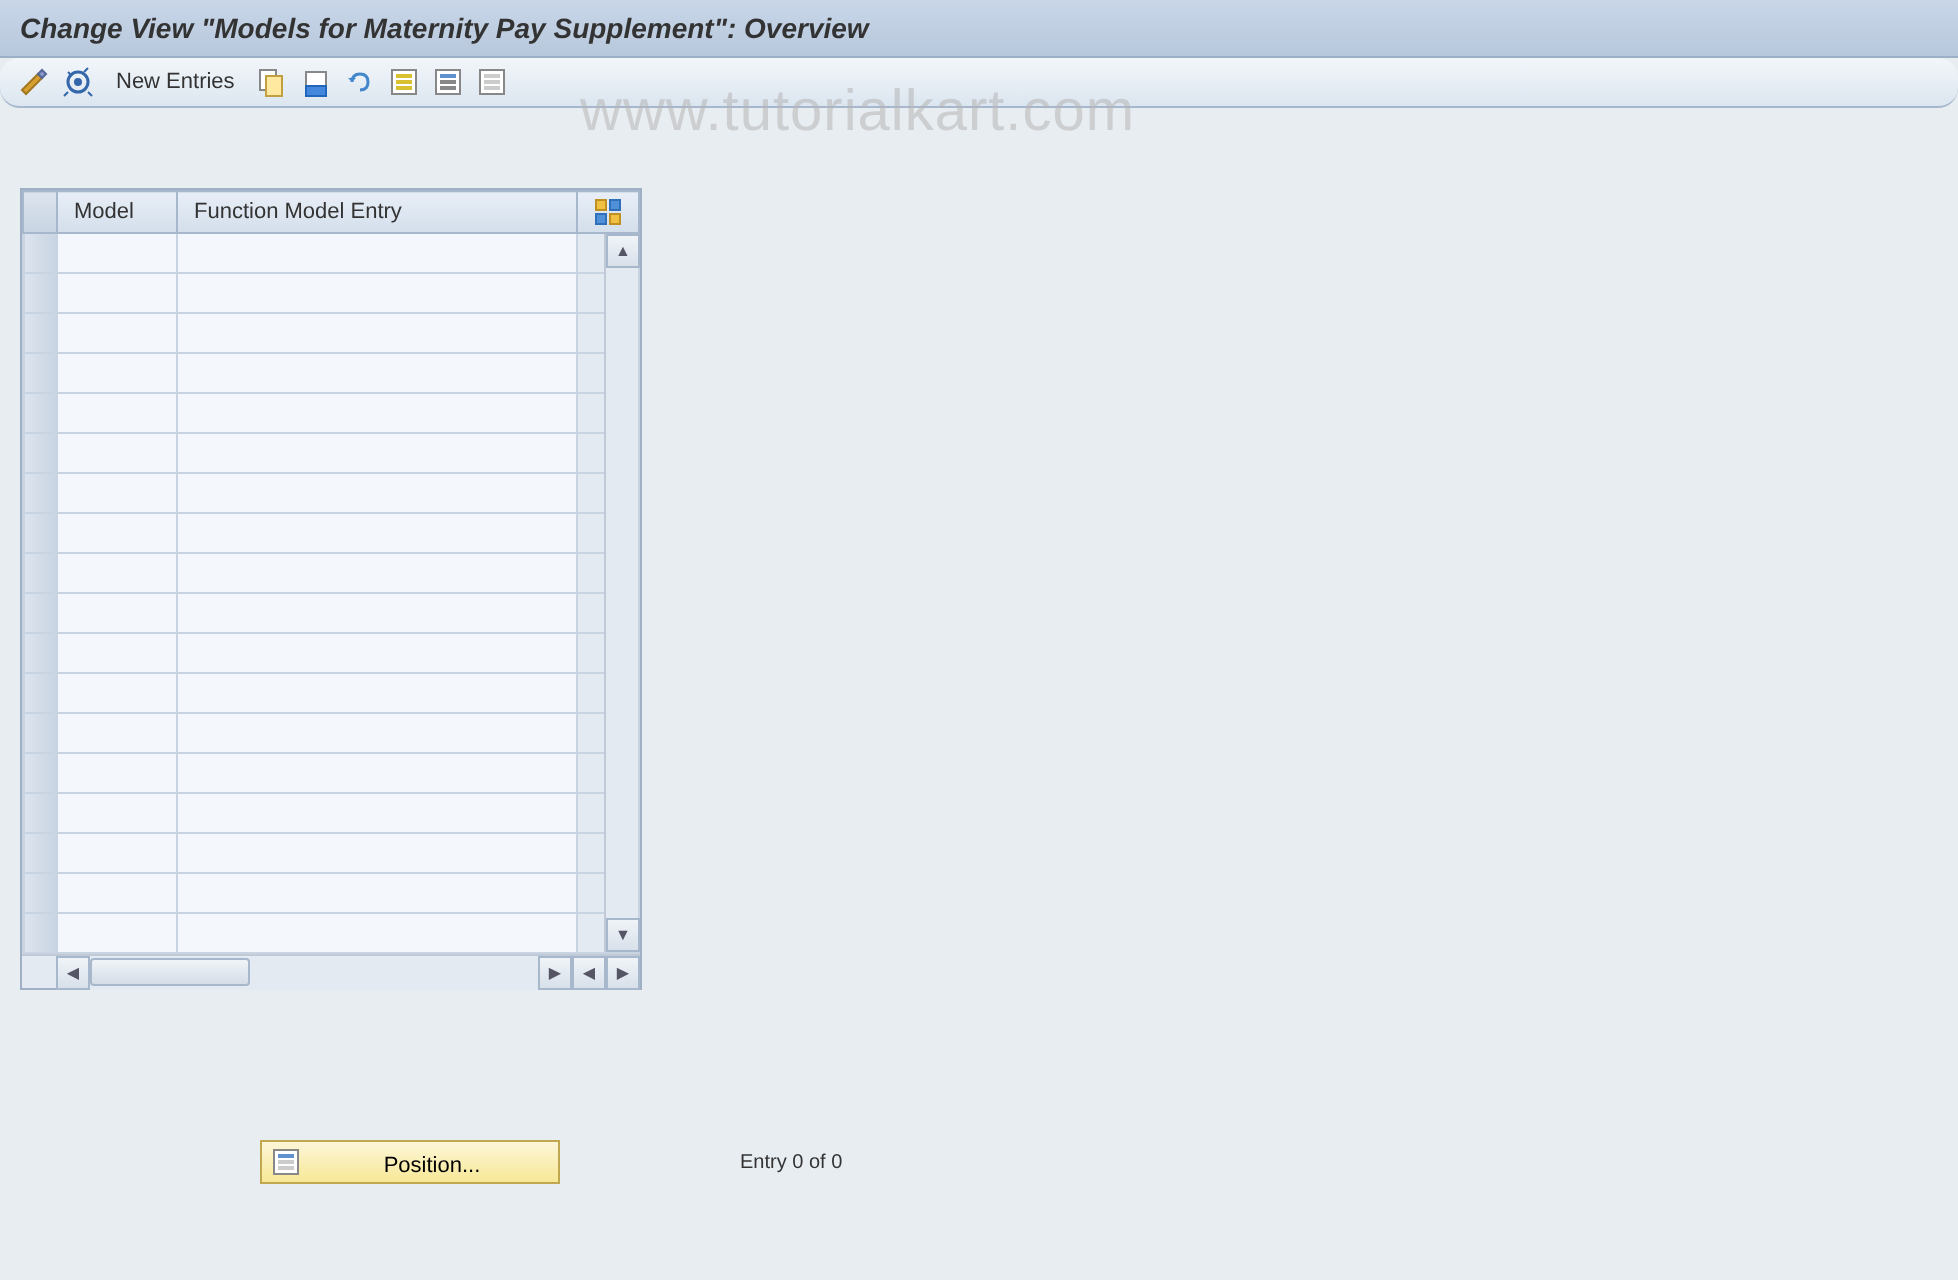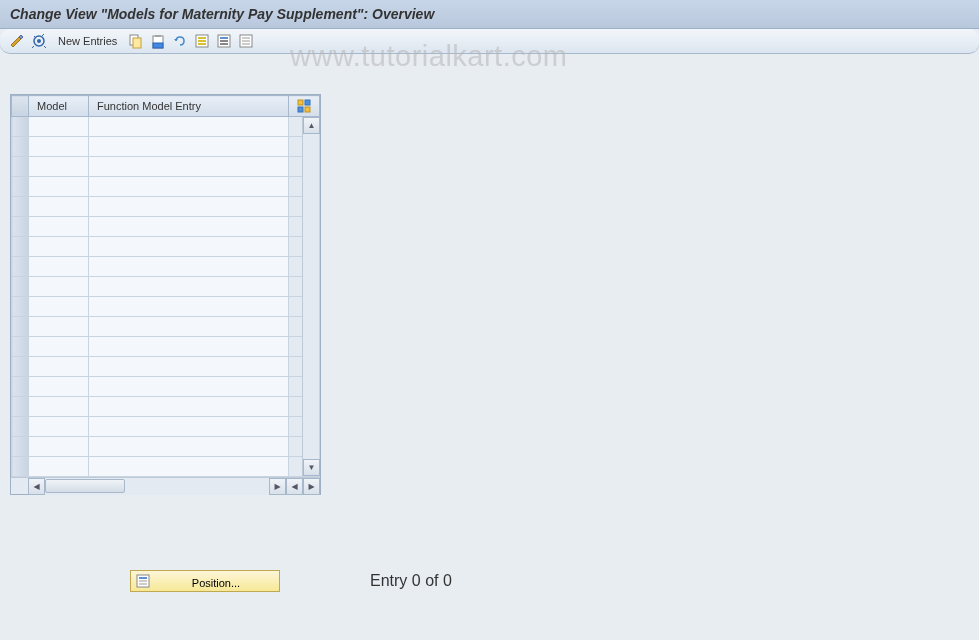--- a/index.html
+++ b/index.html
@@ -164,21 +164,21 @@
       margin-right: 6px;
       display: inline-flex;
       align-items: center;
       justify-content: center;
     }
     .position-button .label {
       flex: 1;
       text-align: center;
       font-size: 11px;
     }
-    .entry-status { font-size: 16px; color: #333; }
+    .entry-status { font-size: 10px; color: #333; }
     .watermark {
       position: absolute;
       top: 40px;
       left: 290px;
       font-size: 29px;
       color: rgba(180,180,180,0.55);
       font-family: Arial;
       pointer-events: none;
       letter-spacing: 0.5px;
     }

